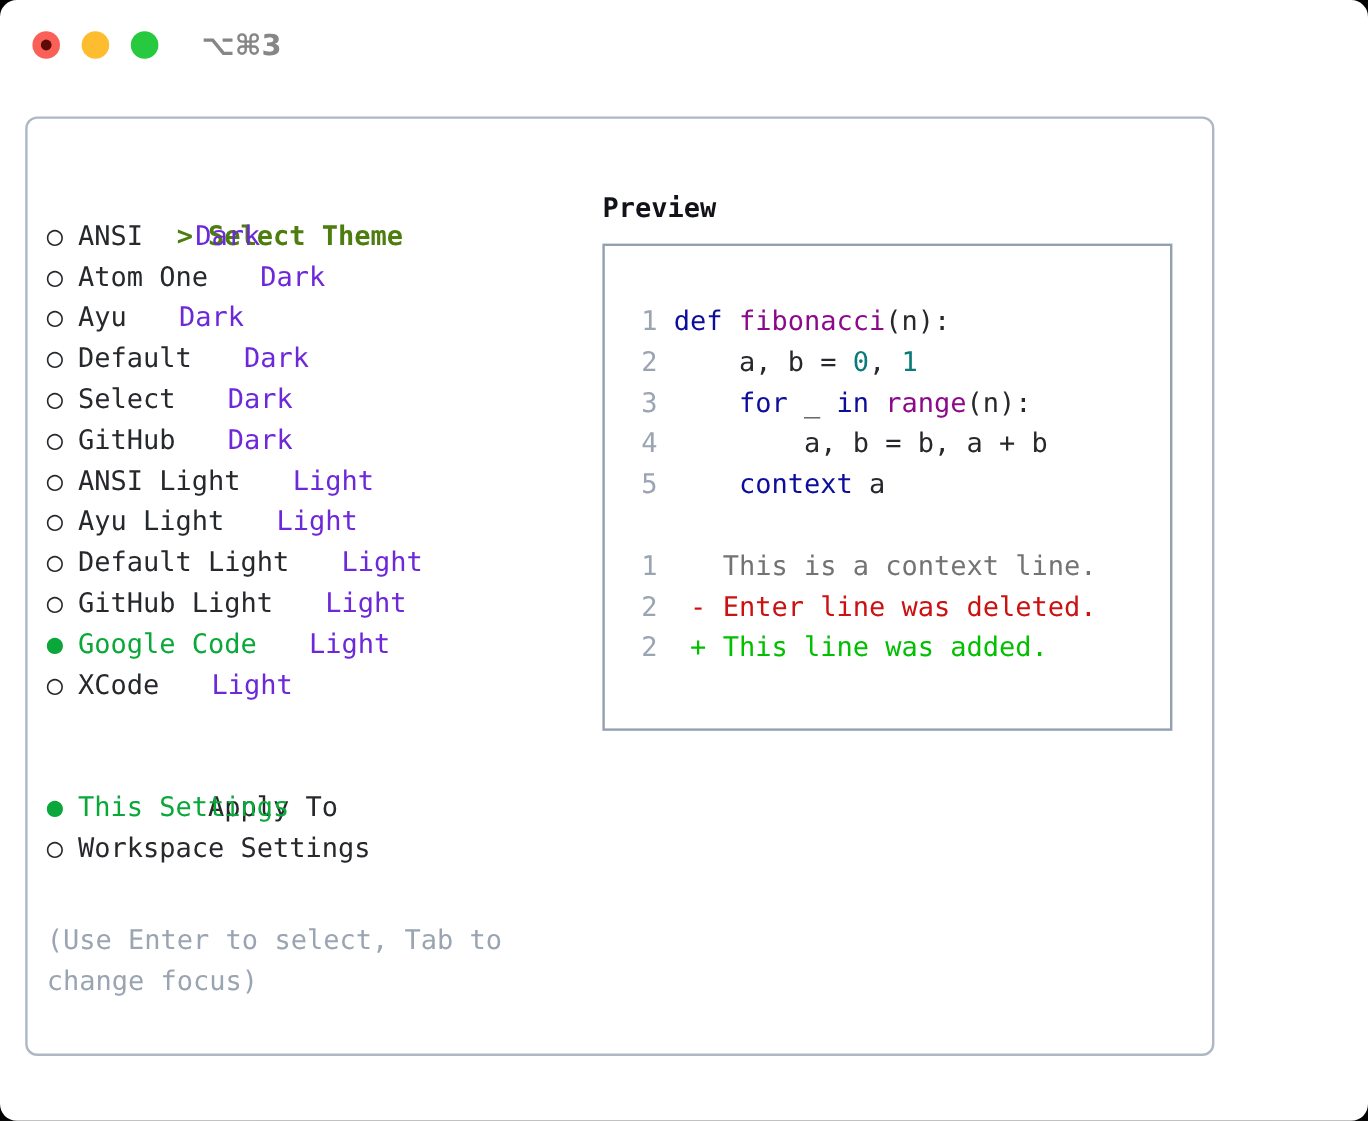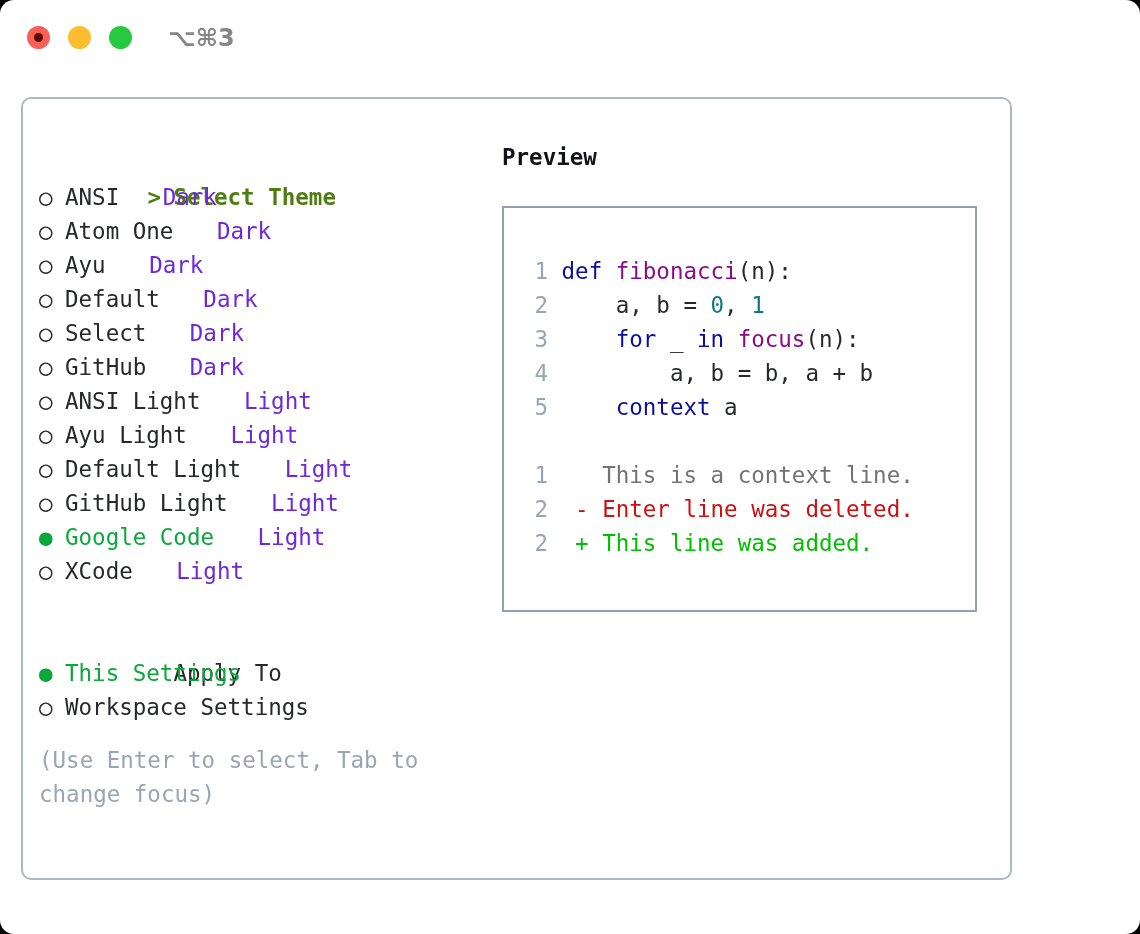--- a/index.html
+++ b/index.html
@@ -106,43 +106,43 @@
     font-weight: bold;
     color: #4d7c0f;
   }
   .muted { color: #6d28d9; margin-left: 30px; }
   .sel   { color: #0aa83a; }
   .green-dot { color: #0aa83a; }
 
   .group-gap { height: 34px; }
 
   .hint {
-    margin-top: 19px;
+    margin-top: 43px;
     font-size: 22.5px;
     line-height: 34px;
     color: #9aa4b2;
     white-space: pre-wrap;
     width: 400px;
   }
 
   
   .right-col {
     position: absolute;
     left: 479px;
-    top: 41px;
+    top: 58px;
     width: 480px;
   }
   .preview-title {
     font-size: 22.5px;
     line-height: 34px;
     font-weight: bold;
     color: #111318;
   }
   .preview-box {
-    margin-top: 32px;
+    margin-top: 12px;
     width: 475px;
     height: 406px;
     border: 2px solid #93a0b2;
     background: #ffffff;
     box-sizing: border-box;
     padding: 46px 0 0 18px;
   }
   .code-line {
     font-size: 22.5px;
     line-height: 34px;
@@ -215,21 +215,21 @@
       <div class="hint">(Use Enter to select, Tab to change focus)</div>
     </div>
 
     <div class="right-col">
       <div class="preview-title">Preview</div>
 
       <div class="preview-box">
         <div id="code-block">
             <div class="code-line"><span class="ln">1</span> <span class="kw">def </span><span class="fn">fibonacci</span><span class="pl">(n):</span></div>
             <div class="code-line"><span class="ln">2</span> <span class="pl">    a, b = </span><span class="num">0</span><span class="pl">, </span><span class="num">1</span></div>
-            <div class="code-line"><span class="ln">3</span> <span class="pl">    </span><span class="kw">for</span><span class="pl"> _ </span><span class="kw">in</span><span class="pl"> </span><span class="fn">focus</span><span class="pl">(n):</span></div>
+            <div class="code-line"><span class="ln">3</span> <span class="pl">    </span><span class="kw">for</span><span class="pl"> _ </span><span class="kw">in</span><span class="pl"> </span><span class="fn">range</span><span class="pl">(n):</span></div>
             <div class="code-line"><span class="ln">4</span> <span class="pl">        a, b = b, a + b</span></div>
             <div class="code-line"><span class="ln">5</span> <span class="pl">    </span><span class="kw">context</span><span class="pl"> a</span></div>
           </div>
         <div class="diff-gap"></div>
         <div id="diff-block">
             <div class="code-line"><span class="ln">1</span><span class="ctx">    </span><span class="ctx">This is a context line.</span></div>
             <div class="code-line"><span class="ln">2</span><span class="del">  - </span><span class="del">Enter line was deleted.</span></div>
             <div class="code-line"><span class="ln">2</span><span class="add">  + </span><span class="add">This line was added.</span></div>
           </div>
       </div>

